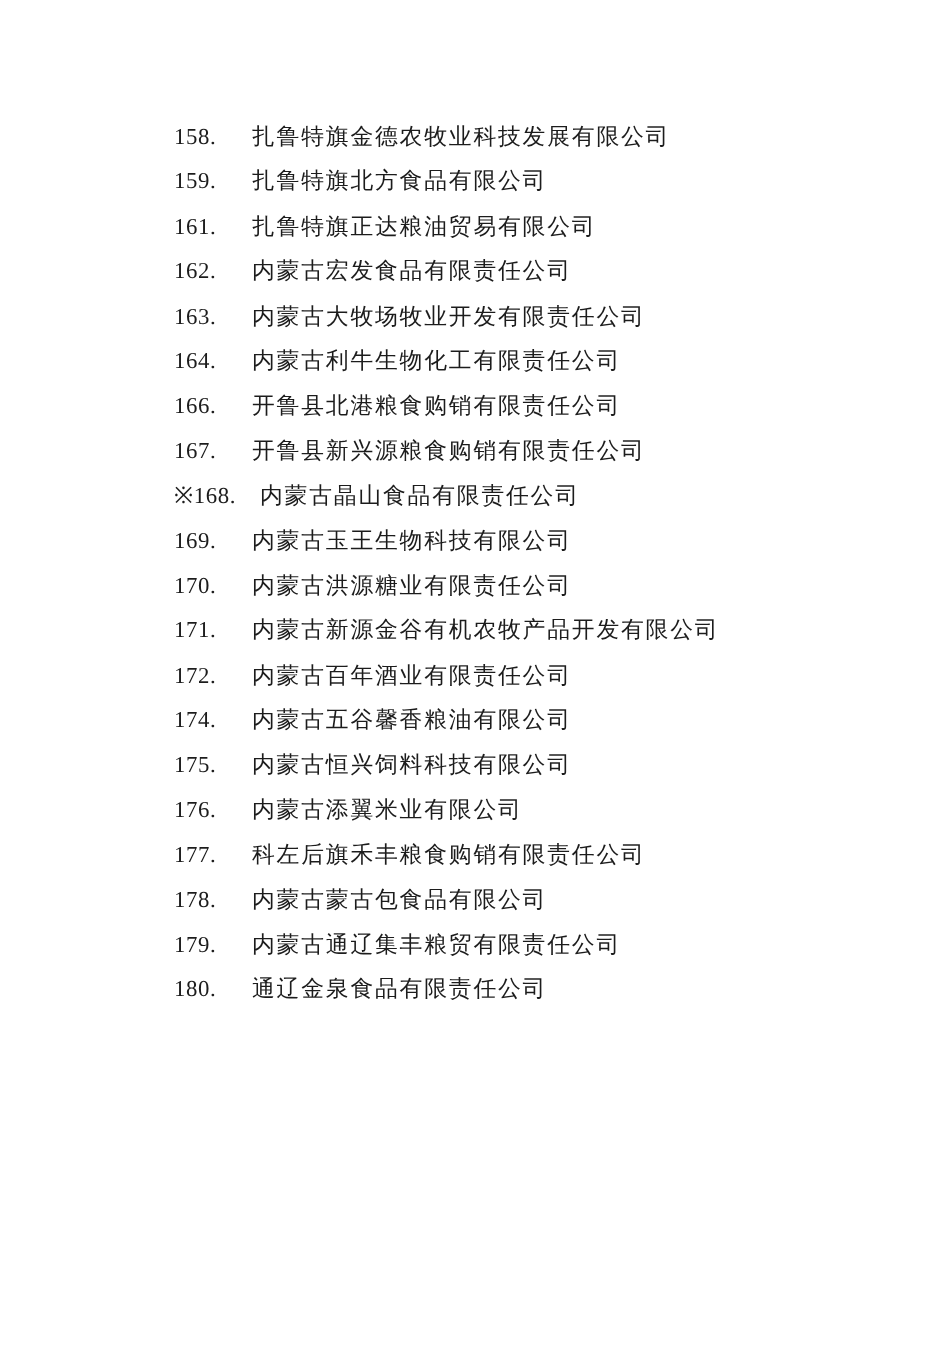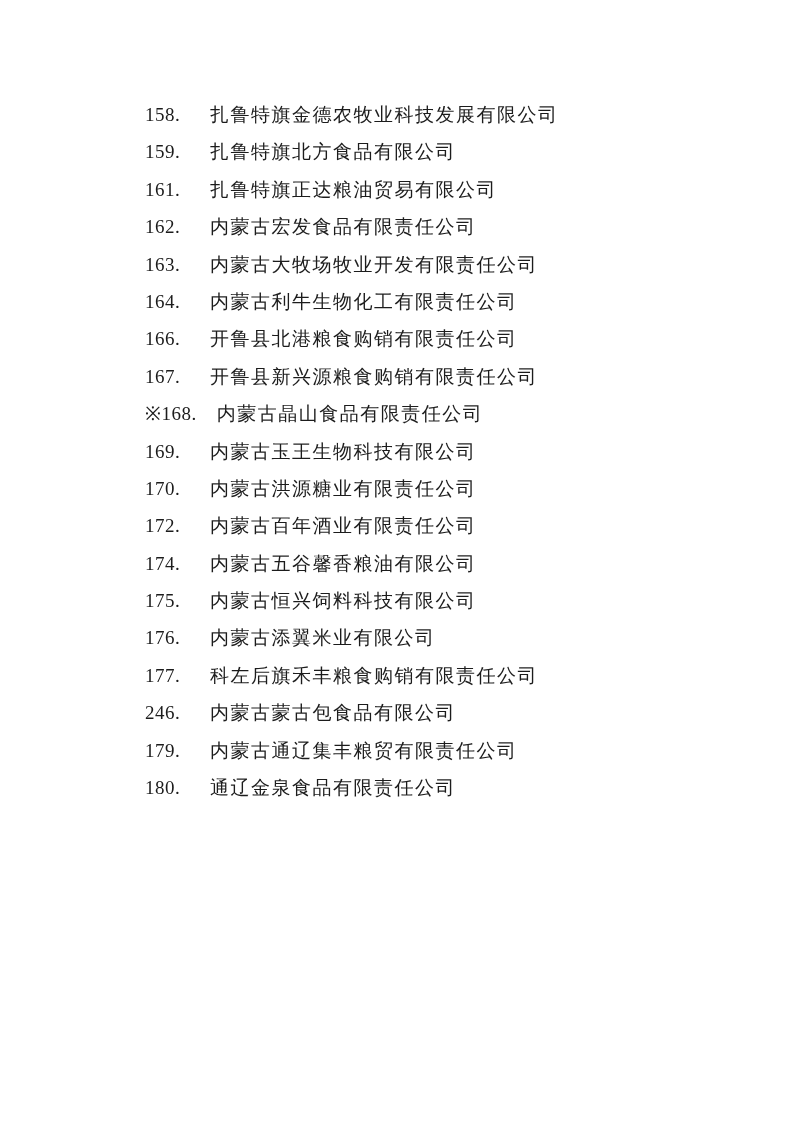--- a/index.html
+++ b/index.html
@@ -68,32 +68,33 @@
   <li class="row"><span class="num">166.</span><span class="name">开鲁县北港粮食购销有限责任公司</span></li>
 
   <li class="row"><span class="num">167.</span><span class="name">开鲁县新兴源粮食购销有限责任公司</span></li>
 
   <li class="row"><span class="num">※168.</span><span class="name">内蒙古晶山食品有限责任公司</span></li>
 
   <li class="row"><span class="num">169.</span><span class="name">内蒙古玉王生物科技有限公司</span></li>
 
   <li class="row"><span class="num">170.</span><span class="name">内蒙古洪源糖业有限责任公司</span></li>
 
+  <li class="row"><span class="num">171.</span><span class="name">内蒙古新源金谷有机农牧产品开发有限公司</span></li>
 
   <li class="row"><span class="num">172.</span><span class="name">内蒙古百年酒业有限责任公司</span></li>
 
 
   <li class="row"><span class="num">174.</span><span class="name">内蒙古五谷馨香粮油有限公司</span></li>
 
   <li class="row"><span class="num">175.</span><span class="name">内蒙古恒兴饲料科技有限公司</span></li>
 
   <li class="row"><span class="num">176.</span><span class="name">内蒙古添翼米业有限公司</span></li>
 
   <li class="row"><span class="num">177.</span><span class="name">科左后旗禾丰粮食购销有限责任公司</span></li>
 
-  <li class="row"><span class="num">246.</span><span class="name">内蒙古蒙古包食品有限公司</span></li>
+  <li class="row"><span class="num">178.</span><span class="name">内蒙古蒙古包食品有限公司</span></li>
 
   <li class="row"><span class="num">179.</span><span class="name">内蒙古通辽集丰粮贸有限责任公司</span></li>
 
   <li class="row"><span class="num">180.</span><span class="name">通辽金泉食品有限责任公司</span></li>
 
 </ol>
 </div>
 
 </body></html>

